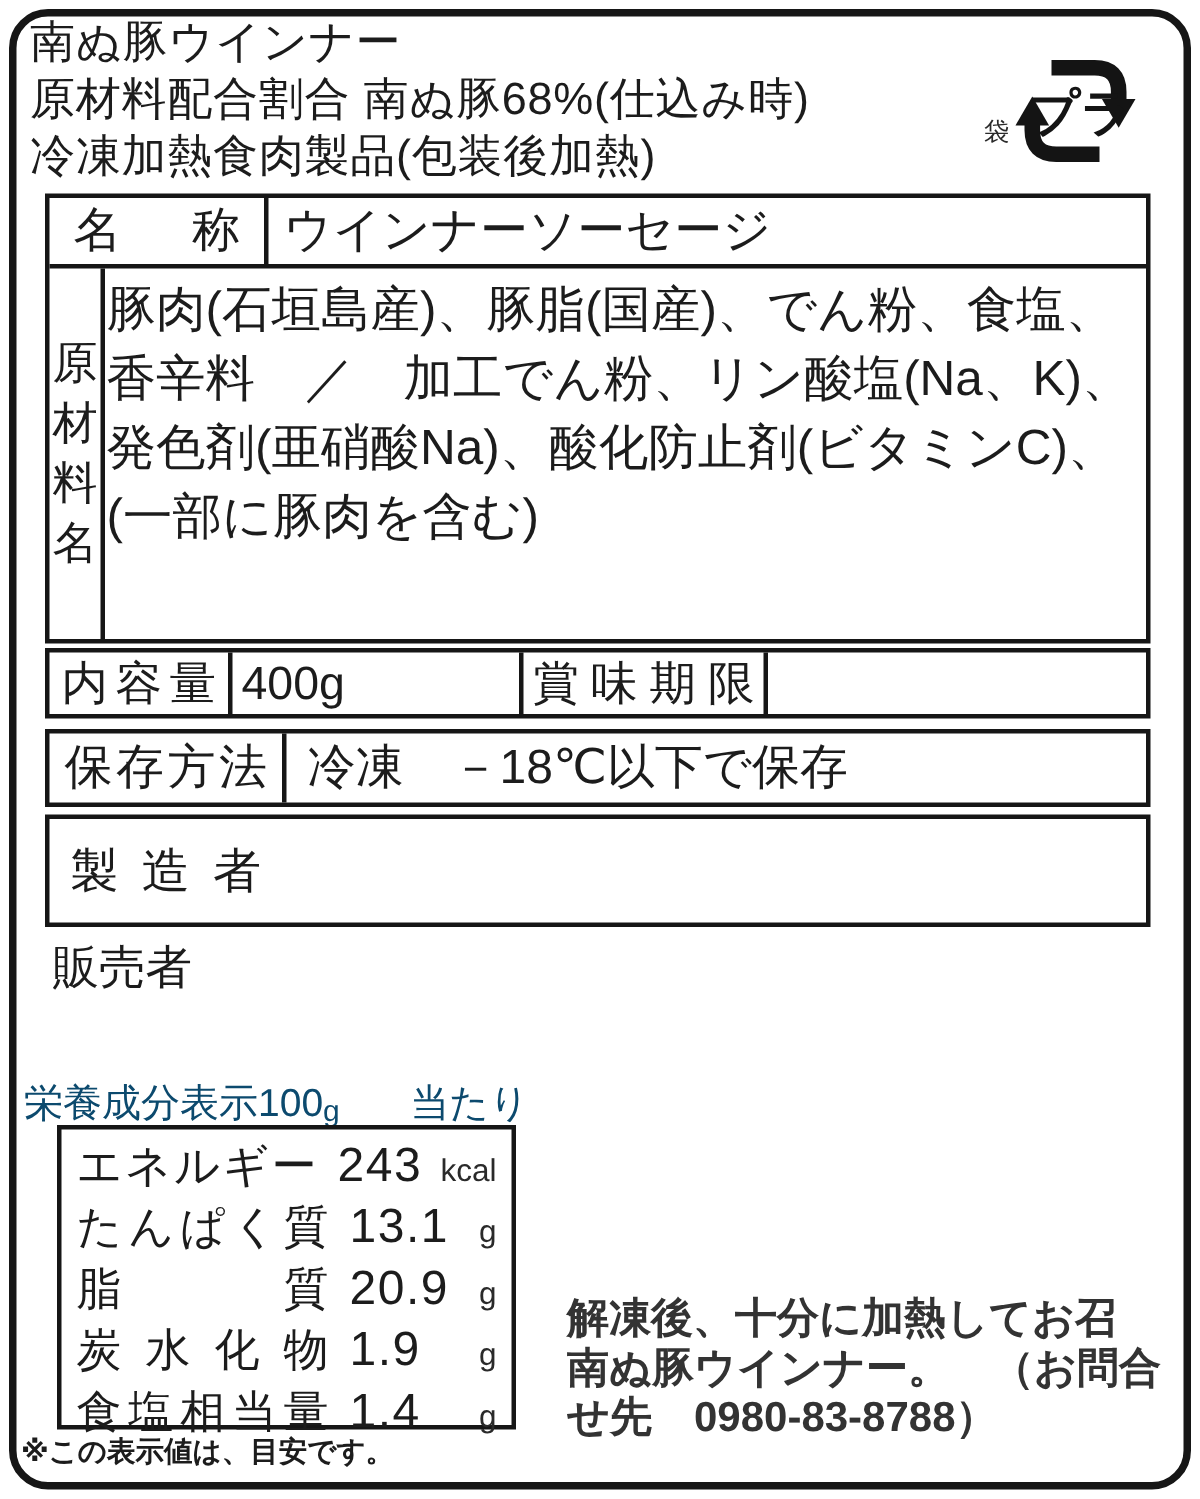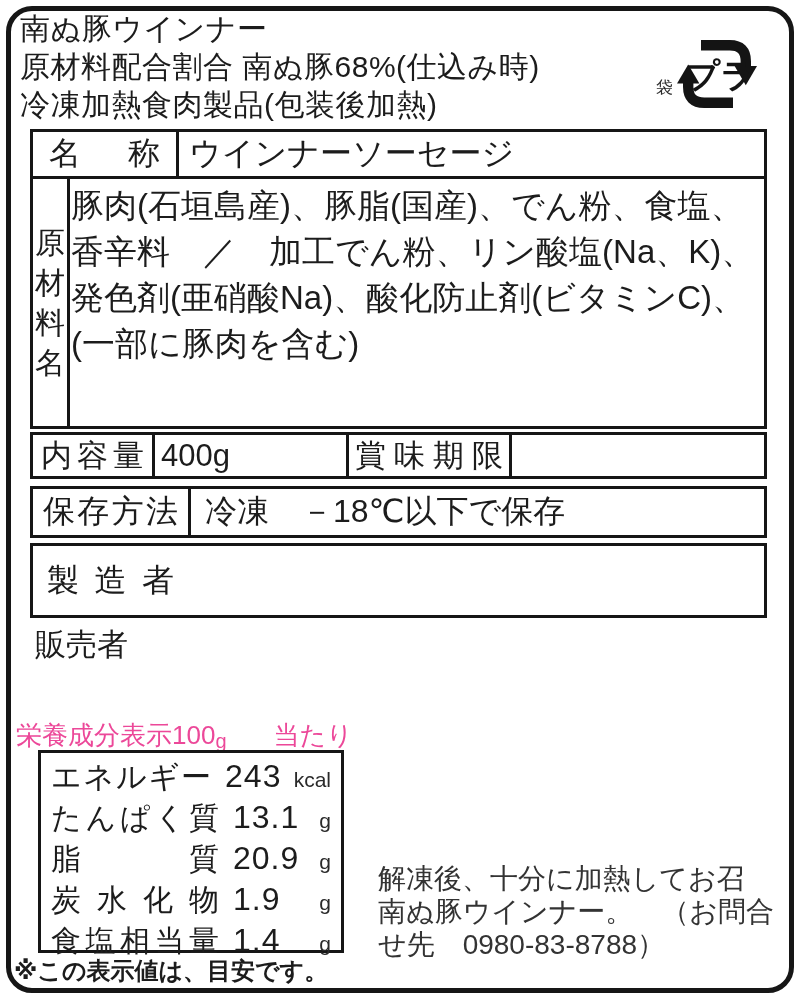--- a/index.html
+++ b/index.html
@@ -65,34 +65,34 @@
   #box4 { left:30px; top:543px; width:737px; height:75px; }
   #box4 .grid-row { grid-template-columns:155px 1fr; }
   #cell-maker-label { padding:0 14px; font-size:32px; font-weight:500; }
   #cell-maker-value { padding-left:4px; font-size:31px; line-height:35px; font-weight:500;
                       flex-direction:column; align-items:flex-start; justify-content:center; display:flex; }
 
   #seller { left:35px; top:624px; display:grid; grid-template-columns:120px 1fr; }
   #seller-label { font-size:31px; font-weight:500; align-self:center; }
   #seller-value { font-size:31px; line-height:36px; font-weight:500; }
 
-  #nut-title { left:16px; top:718px; font-size:26px; color:#ec4899; display:flex; align-items:flex-end; }
+  #nut-title { left:16px; top:718px; font-size:26px; color:#0c4a6e; display:flex; align-items:flex-end; }
   #nut-title .g { font-size:20px; }
   #nut-per { margin-left:47px; }
 
   #nut-box { left:38px; top:750px; width:306px; height:203px; padding:4px 8px 4px 10px;
              display:flex; flex-direction:column; justify-content:space-around; }
   .nut-row { display:flex; align-items:baseline; }
   .nut-label { width:168px; font-size:30px; font-weight:500; }
   .nut-value { width:86px; font-size:32px; padding-left:14px; letter-spacing:1px; }
   .nut-unit { margin-left:auto; font-size:21px; padding-right:2px; color:#2a2a2a; }
 
-  #instructions { left:378px; top:862px; font-size:28px; line-height:33px; color:#333; font-weight:400; }
-
-  #note { left:14px; top:955px; font-size:24px; font-weight:600; }
+  #instructions { left:378px; top:862px; font-size:28px; line-height:33px; color:#333; font-weight:700; }
+
+  #note { left:14px; top:955px; font-size:19px; font-weight:600; }
 </style>
 </head>
 <body>
 
 <div id="label-border"></div>
 
 <div id="header" class="abs">
   <div>南ぬ豚ウインナー</div>
   <div>原材料配合割合 南ぬ豚68%(仕込み時)</div>
   <div>冷凍加熱食肉製品(包装後加熱)</div>

